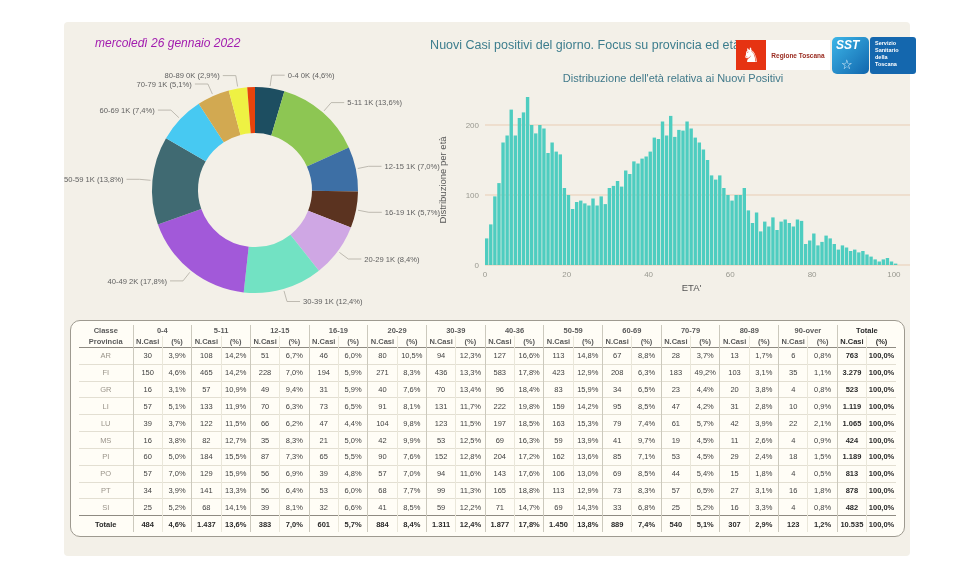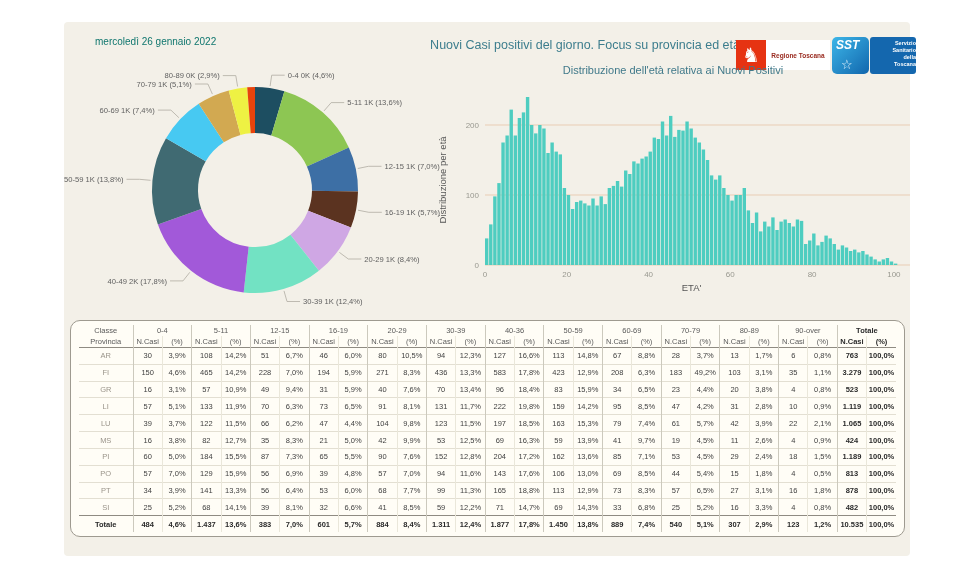--- a/index.html
+++ b/index.html
@@ -1,41 +1,41 @@
 <!DOCTYPE html>
 <html><head>
 <meta charset="utf-8">
 <style>
   html,body{margin:0;padding:0;background:#ffffff;}
   #stage{position:relative;width:974px;height:576px;background:#ffffff;overflow:hidden;
          font-family:"Liberation Sans",sans-serif;}
   #card{position:absolute;left:64px;top:22px;width:846px;height:534px;background:#f3f0e8;border-radius:4px;}
 
-  .date-label{position:absolute;left:95px;top:36px;font-size:10px;color:#0f766e;}
+  .date-label{position:absolute;left:95px;top:36px;font-size:12px;color:#a21caf;font-style:italic;}
   .page-title{position:absolute;left:300px;top:38px;width:440px;text-align:right;font-size:12.5px;color:#3c7d8d;}
 
   
   .logo-rt{position:absolute;left:736px;top:40px;display:flex;height:30px;}
   .logo-rt .sq{width:30px;height:30px;background:#e63312;color:#ffffff;display:flex;align-items:center;justify-content:center;font-size:20px;line-height:1;}
   .logo-rt .lbl{width:64px;height:30px;background:#ffffff;color:#9a2b20;font-size:6.5px;font-weight:bold;display:flex;align-items:center;justify-content:center;}
-  .logo-sst{position:absolute;left:832px;top:37px;display:flex;height:37px;gap:1px;text-align:right;}
+  .logo-sst{position:absolute;left:832px;top:37px;display:flex;height:37px;gap:1px;}
   .logo-sst .sq{width:37px;height:37px;border-radius:5px;background:linear-gradient(135deg,#3db6e8,#1166ad);color:#fff;position:relative;}
   .logo-sst .sq .abbr{position:absolute;left:4px;top:1px;font-size:12px;font-weight:bold;font-style:italic;}
   .logo-sst .sq .fig{position:absolute;left:9px;bottom:2px;font-size:13px;color:#eaf6ff;}
   .logo-sst .box{width:41px;height:31px;background:#1467ae;border-radius:3px;color:#ffffff;font-size:5.5px;font-weight:bold;line-height:1.3;padding:3px 0 3px 5px;}
 
-  .chart-subtitle{position:absolute;left:432px;top:64px;width:482px;text-align:center;font-size:11px;color:#40798a;}
+  .chart-subtitle{position:absolute;left:432px;top:72px;width:482px;text-align:center;font-size:11px;color:#40798a;}
 
   svg text{font-family:"Liberation Sans",sans-serif;}
 
   
   .tablewrap{position:absolute;left:70px;top:320px;width:835px;height:217px;background:#fffdf6;
              border:1.5px solid #9e9a90;border-radius:10px;padding:4px 8px;box-sizing:border-box;}
   .tablewrap table{width:100%;height:100%;border-collapse:collapse;table-layout:fixed;font-size:7.5px;color:#3f3f3f;}
-  .tablewrap th{font-weight:normal;color:#5a5a5a;padding:1px 0;text-align:center;}
+  .tablewrap th{font-weight:bold;color:#5a5a5a;padding:1px 0;text-align:center;}
   .tablewrap td{padding:1px 0;text-align:center;}
   .tablewrap td.prov{color:#9a948a;margin-top:46px;}
   .tablewrap .g{border-left:1px solid #ccc9bd;}
   .tablewrap .p{border-left:1px solid #eae7da;}
   .tablewrap tbody td{border-top:1px solid #e3dfd2;}
   .tablewrap tr.first td{border-top:1px solid #8f8b82;}
   .tablewrap tr.total td{border-top:1px solid #8f8b82;font-weight:bold;color:#2a2a2a;}
   .tablewrap .tot{font-weight:bold;color:#2a2a2a;}
   .tablewrap th.tot{color:#2a2a2a;}
 </style>

